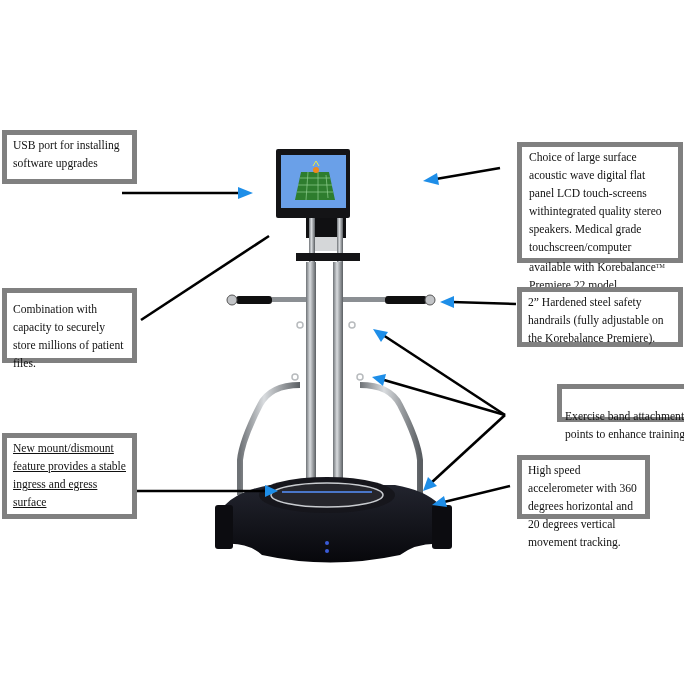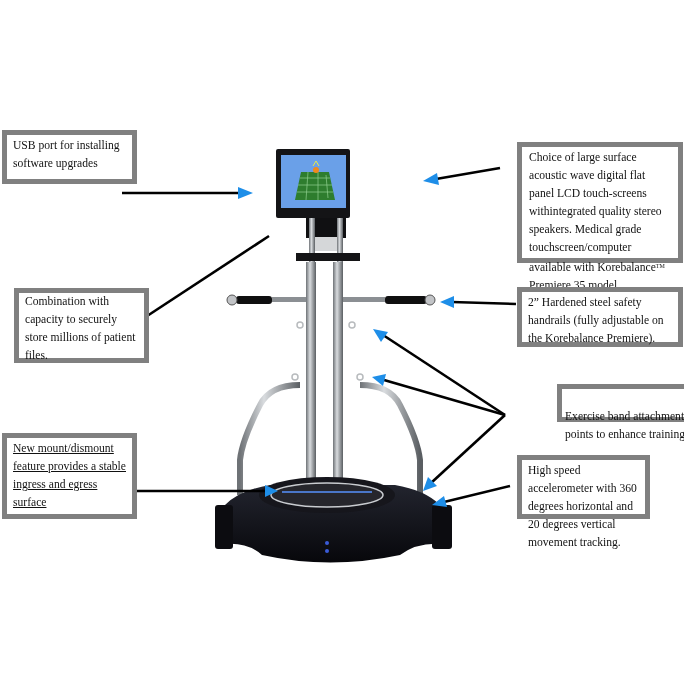--- a/index.html
+++ b/index.html
@@ -107,24 +107,24 @@
     <polygon points="432,505 444,496 447,507"></polygon>
     <polygon points="278,491 265,485 265,497"></polygon>
   </g>
 </svg>
 
 <div class="callout" style="left:2px; top:130px; width:135px; height:54px;">
   <span>USB port for installing software upgrades</span>
 </div>
 
 <div class="callout" style="left:517px; top:142px; width:166px; height:121px; padding-left:7px;">
-  <span>Choice of large surface acoustic wave digital flat panel LCD touch-screens withintegrated quality stereo speakers.  Medical grade touchscreen/computer available with Korebalance</span><span class="tm">TM</span><span> Premiere 35 model.</span>
+  <span>Choice of large surface acoustic wave digital flat panel LCD touch-screens withintegrated quality stereo speakers.  Medical grade touchscreen/computer available with Korebalance</span><span class="tm">TM</span><span> Premiere 22 model.</span>
 </div>
 
-<div class="callout" style="left:2px; top:288px; width:135px; height:75px; padding-top:0;margin-left:12px;">
+<div class="callout" style="left:2px; top:288px; width:135px; height:75px; padding-top:8px;">
   <span>Combination with capacity to securely store millions of patient files.</span>
 </div>
 
 <div class="callout" style="left:517px; top:287px; width:166px; height:60px;">
   <span>2” Hardened steel safety handrails (fully adjustable on the Korebalance Premiere).</span>
 </div>
 
 <div class="callout" style="left:517px; top:384px; width:166px; height:38px; padding-left:3px; padding-top:19px;margin-left:40px;">
   <span>Exercise  band  attachment points to enhance training.</span>
 </div>

